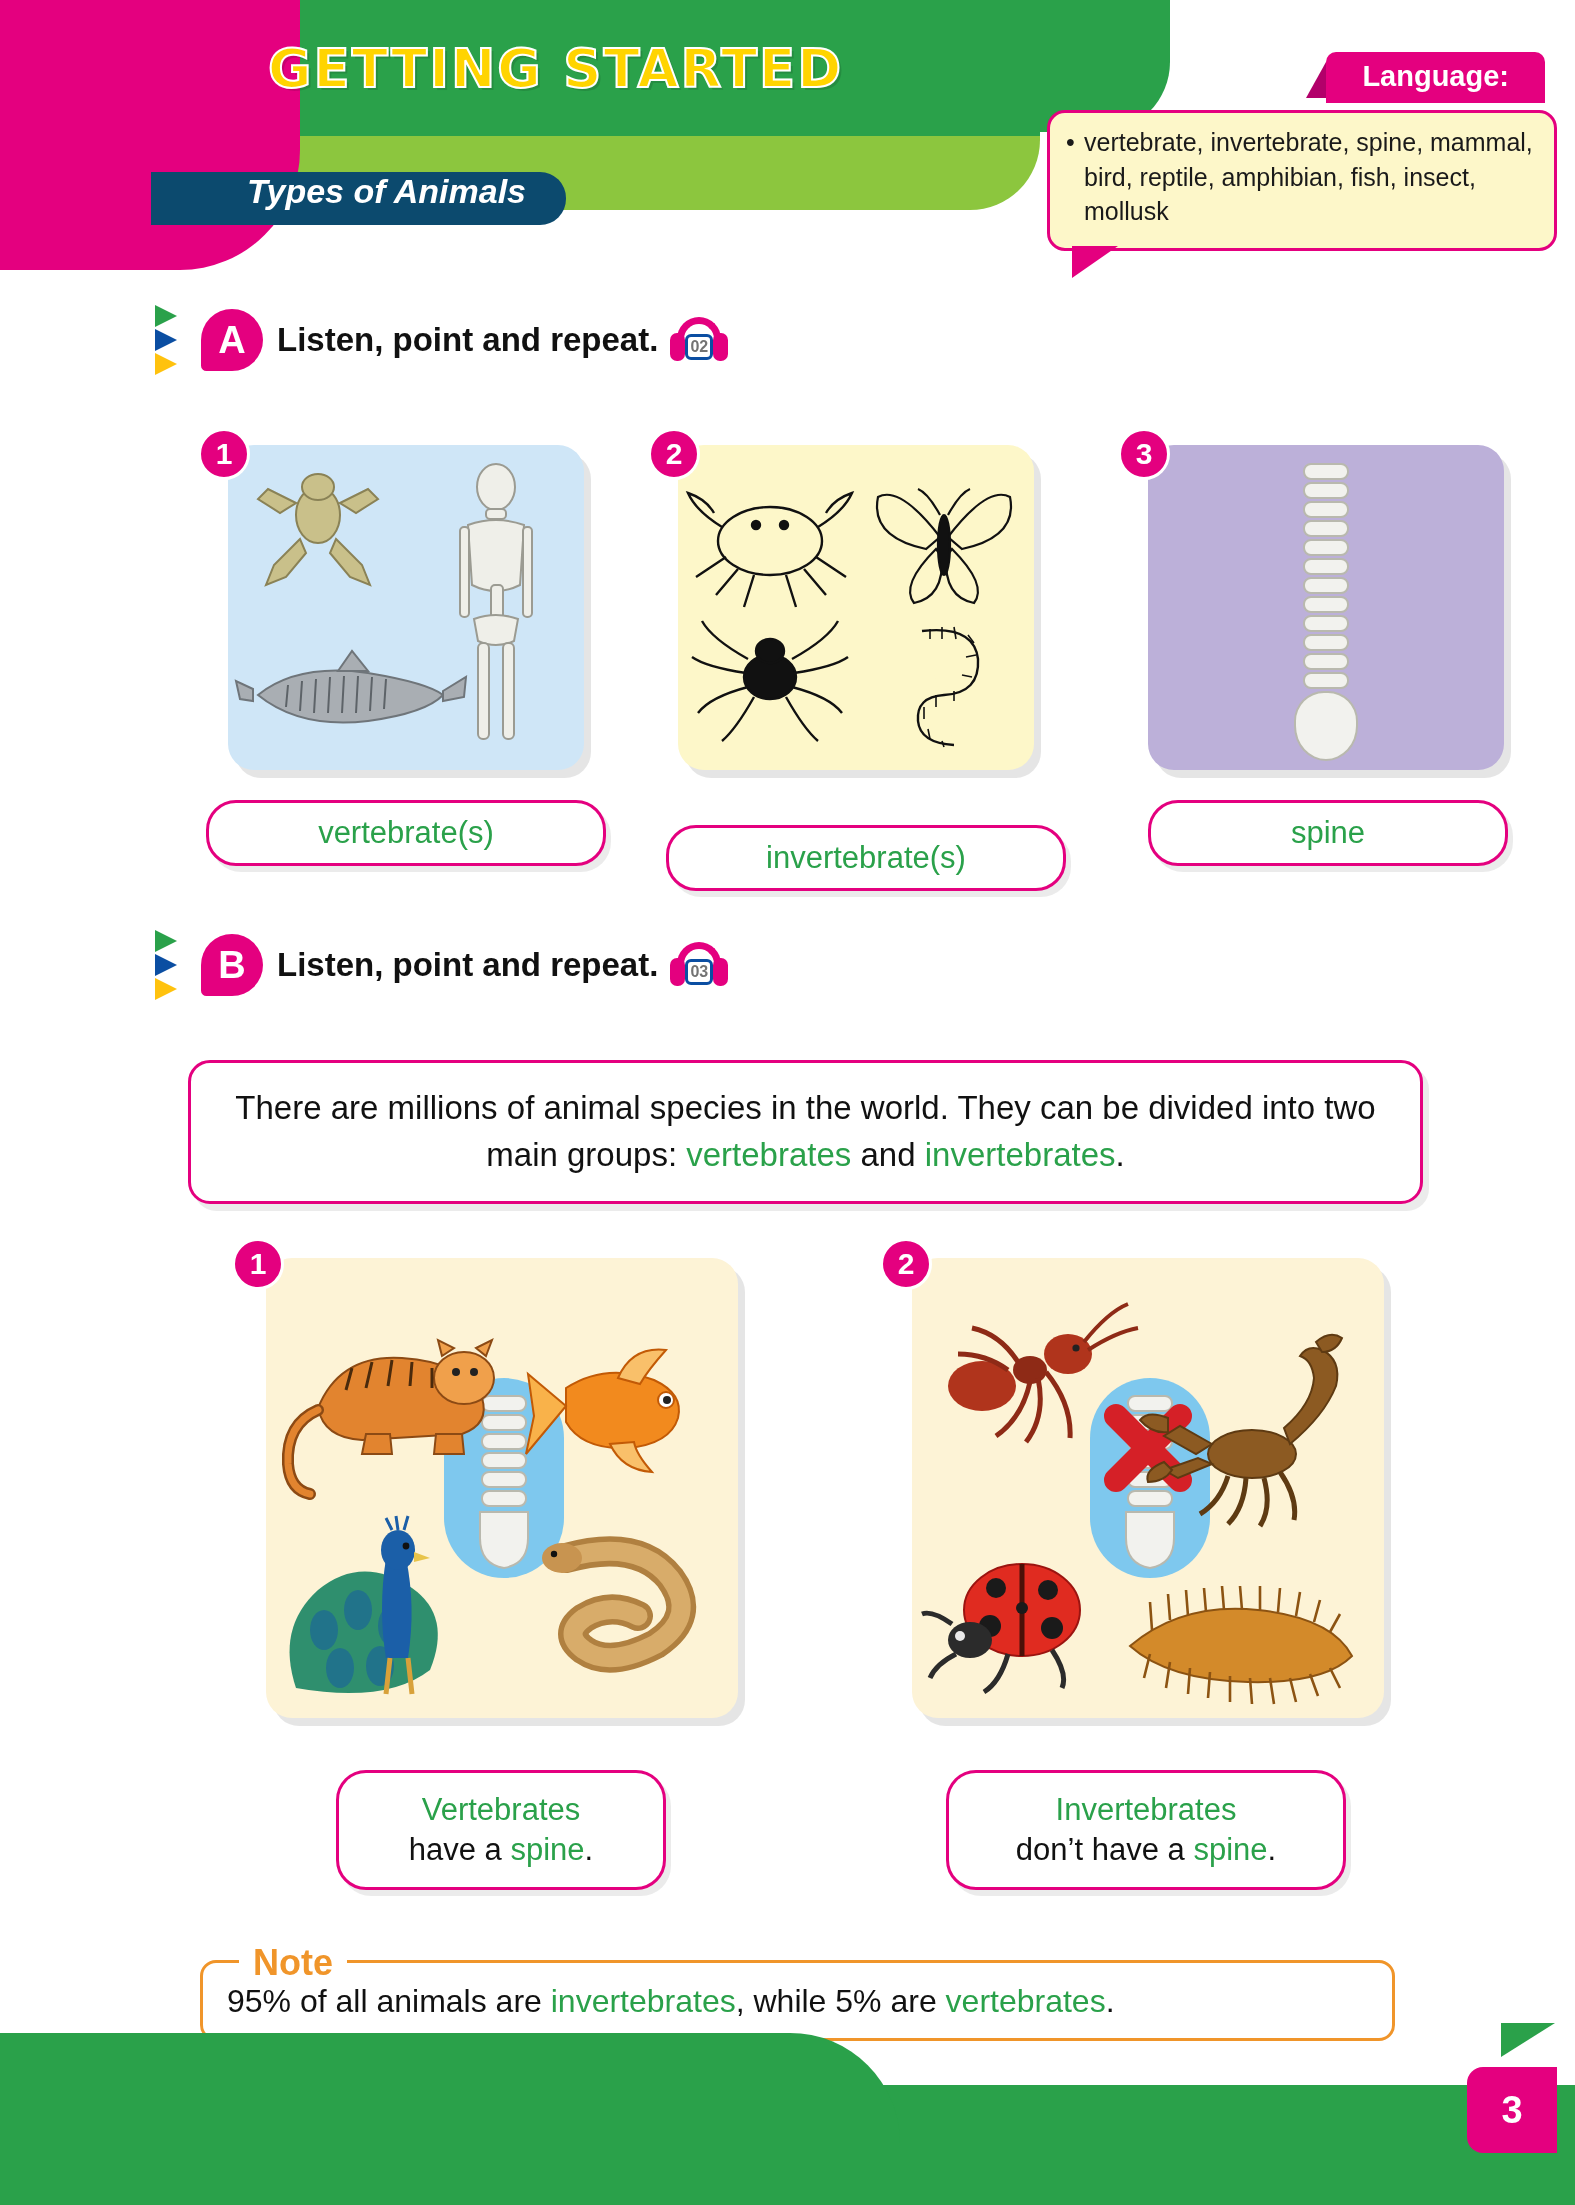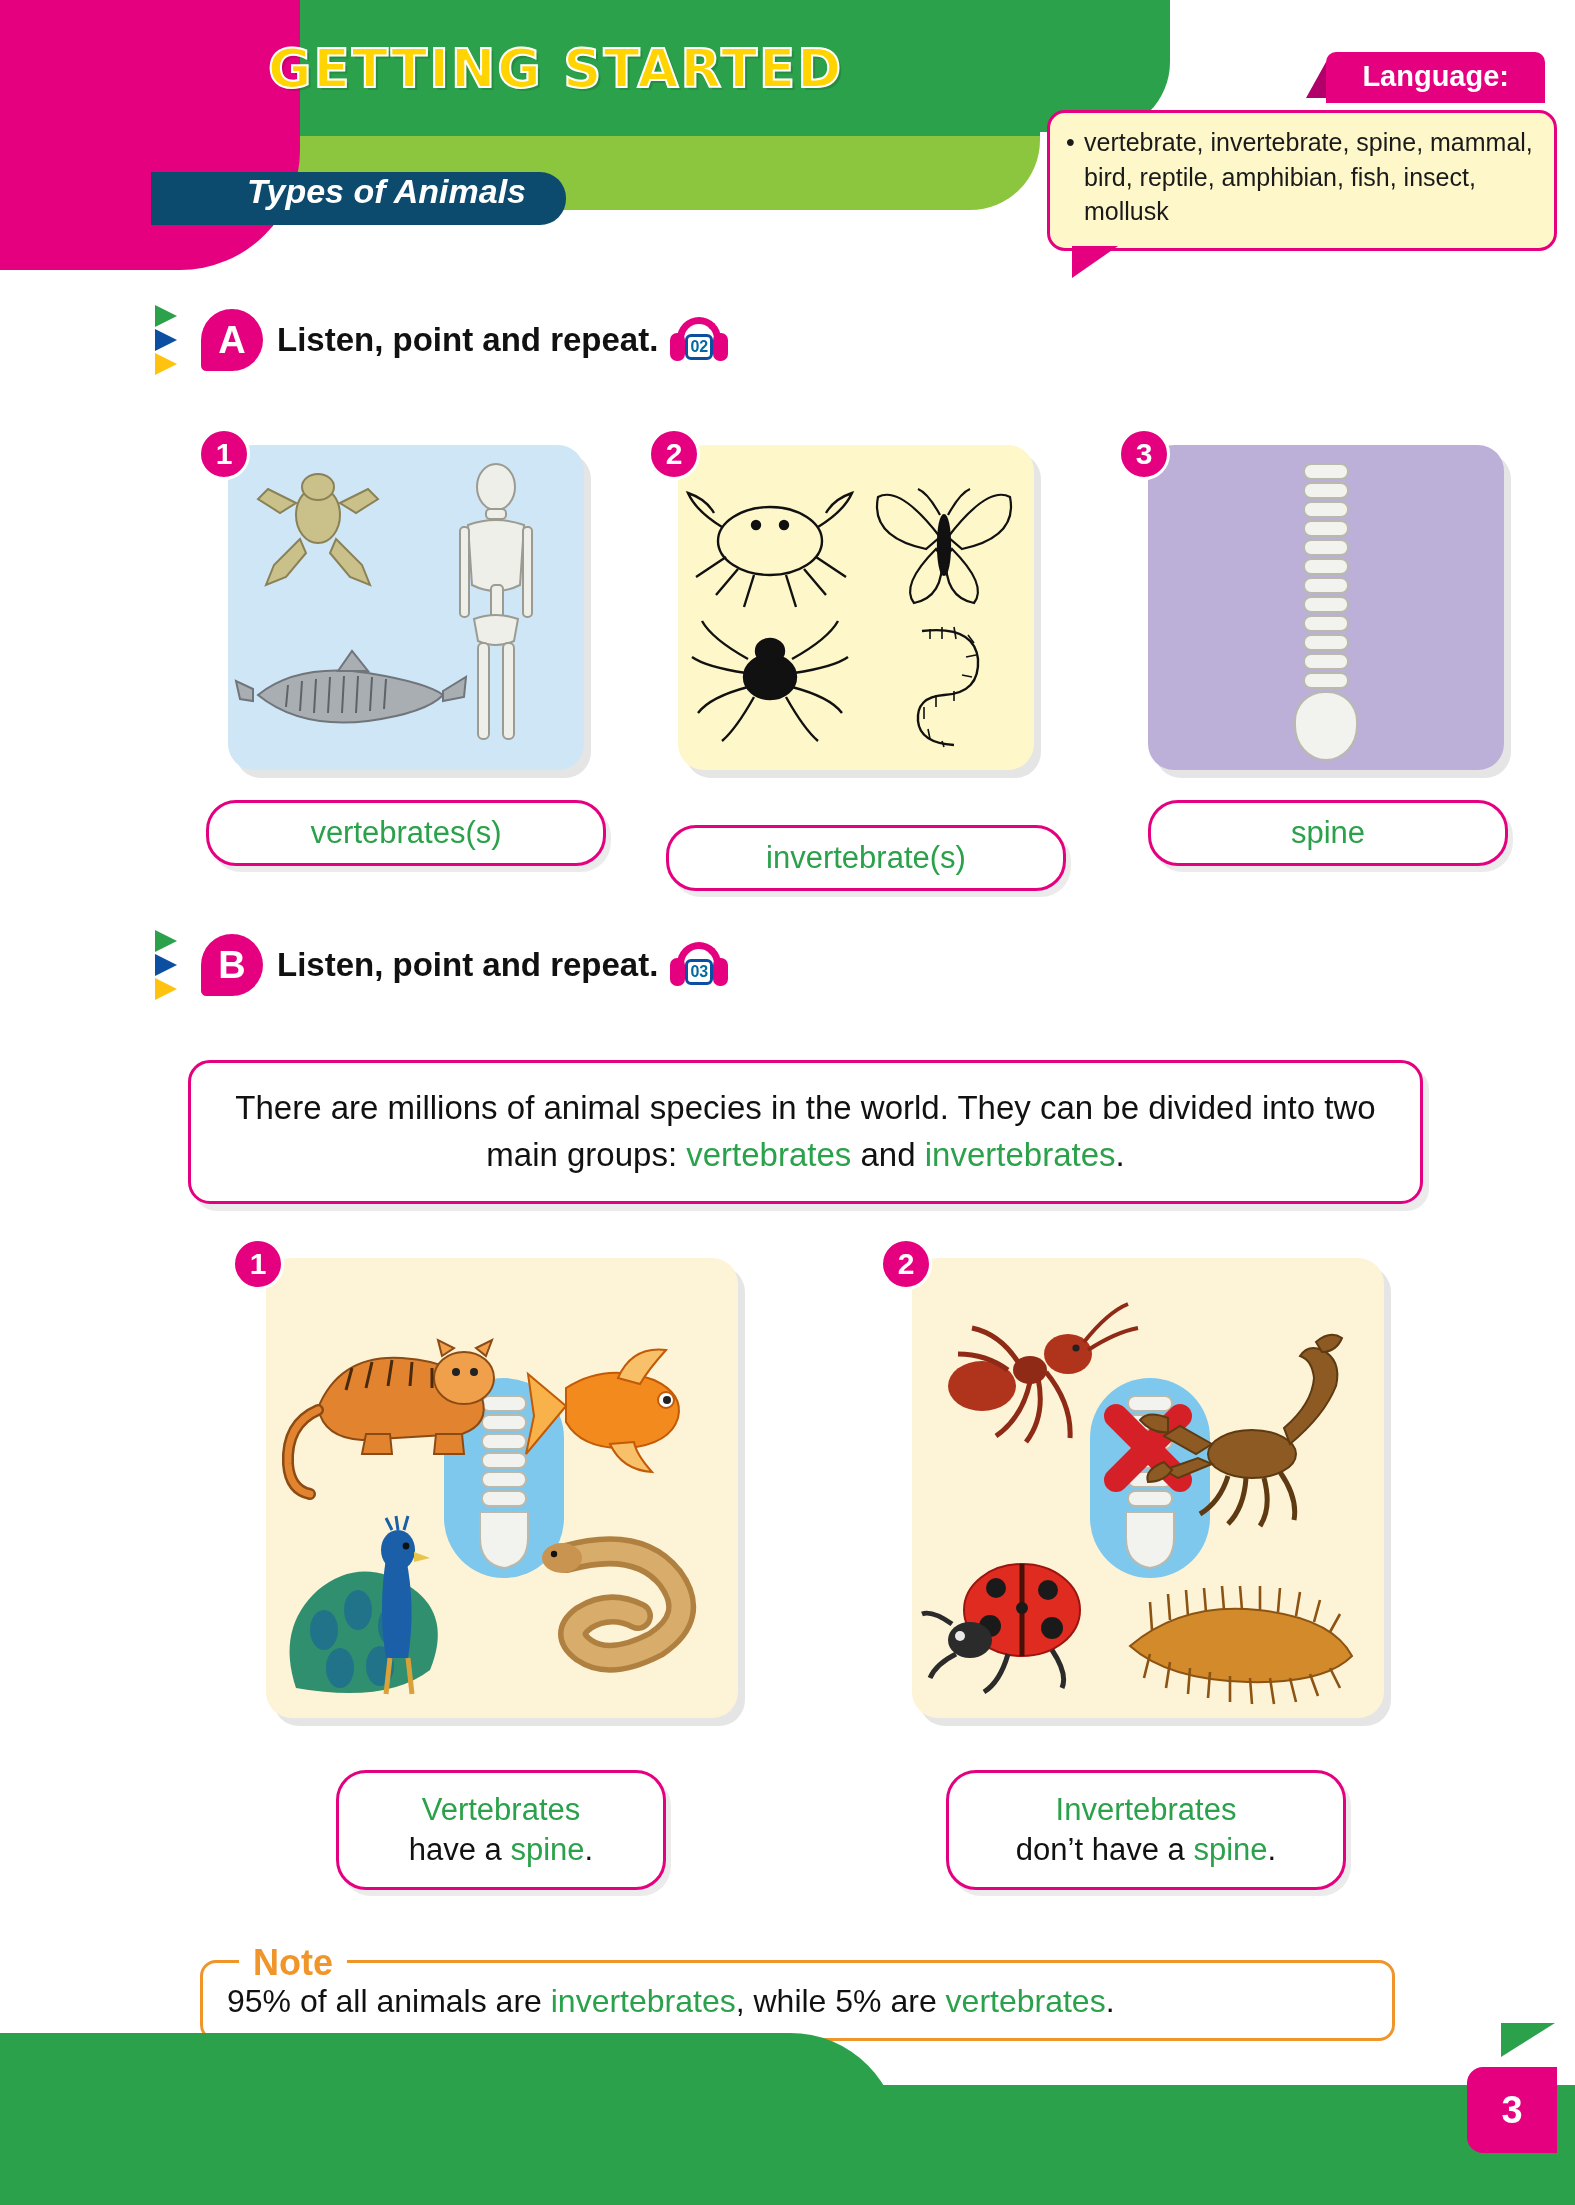--- a/index.html
+++ b/index.html
@@ -152,21 +152,21 @@
     border-radius: 7px;
   }
   .hp-ear.l { left: 0; }
   .hp-ear.r { right: 0; }
   .hp-num {
     position: absolute; left: 15px; top: 17px;
     width: 28px; height: 26px;
     background: #fff;
     border: 3px solid #0b4ea2;
     border-radius: 6px;
-    color: #0369a1;
+    color: #737373;
     font-size: 16px; font-weight: bold;
     display: flex; align-items: center; justify-content: center;
   }
 
   
   .card {
     position: absolute;
     border-radius: 26px;
     box-shadow: 7px 8px 0 rgba(0,0,0,0.10);
     overflow: hidden;
@@ -343,21 +343,21 @@
         <path d="M30 250 Q70 218 140 228 Q200 238 215 250 Q198 268 140 276 Q72 284 30 250 Z"></path>
         <path d="M25 244 L8 236 L12 254 L25 256 Z"></path>
         <path d="M215 246 L238 232 L236 252 L215 256 Z"></path>
         <path d="M110 226 L124 206 L140 226 Z"></path>
       </g>
       <g stroke="#5d6368" stroke-width="2">
         <path d="M60 240 L58 262 M74 236 L72 266 M88 234 L86 268 M102 232 L100 268 M116 231 L114 268 M130 231 L128 268 M144 232 L142 266 M158 234 L156 264"></path>
       </g>
     </svg>
   </div>
-  <div class="label-pill" style="left:206px; top:800px; width:400px; height:66px;">vertebrates(s)</div>
+  <div class="label-pill" style="left:206px; top:800px; width:400px; height:66px;">vertebrate(s)</div>
 
   <div class="num-badge" style="left:648px; top:428px;">2</div>
   <div class="card" style="left:678px; top:445px; width:356px; height:325px; background:#fdf7c9;">
     <svg width="356" height="325" viewBox="0 0 356 325">
 
       <g fill="#fdf7c9" stroke="#111" stroke-width="2.4">
         <ellipse cx="92" cy="96" rx="52" ry="34"></ellipse>
         <path d="M44 82 Q18 66 10 48 Q28 54 36 68"></path>
         <path d="M140 82 Q166 66 174 48 Q156 54 148 68"></path>
         <path d="M48 112 L18 132 M60 124 L38 150 M76 130 L66 162 M108 130 L118 162 M126 124 L148 150 M138 112 L168 132"></path>

